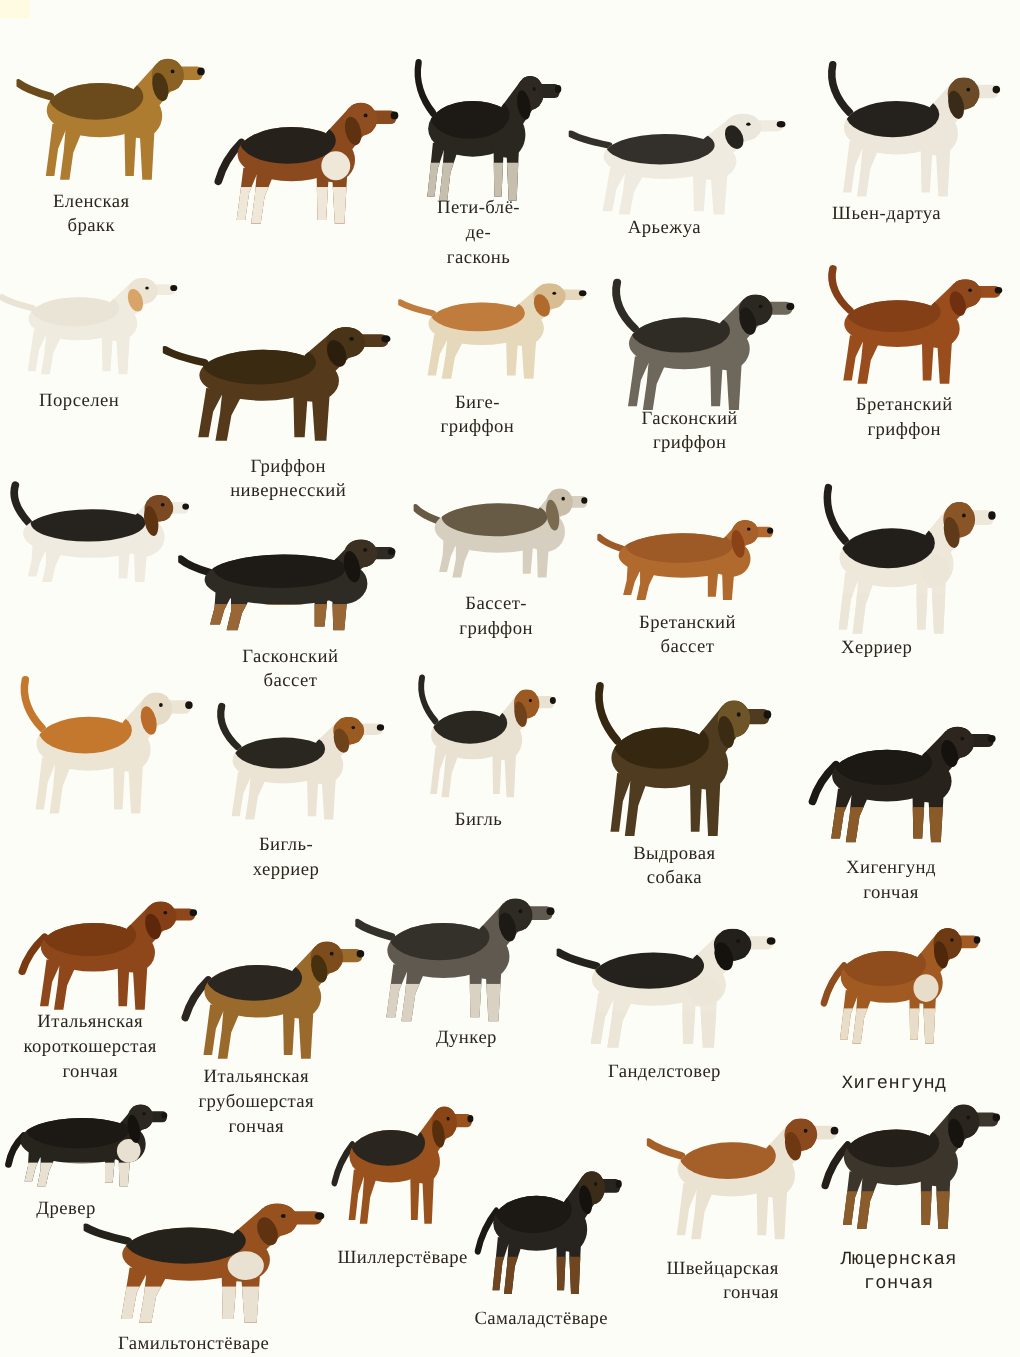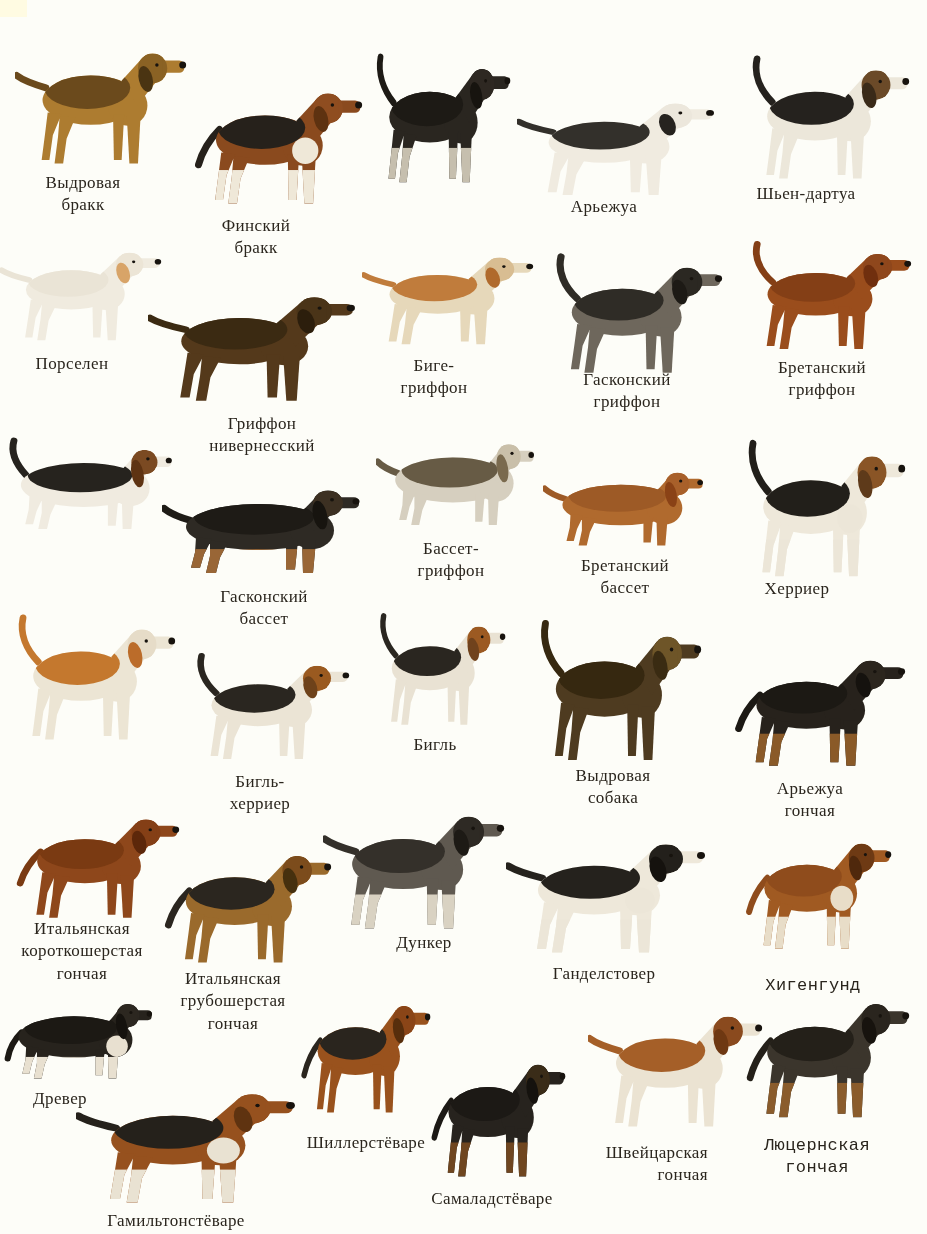--- a/index.html
+++ b/index.html
@@ -73,21 +73,21 @@
           </g>
           <g fill="#4a3412">
             <ellipse cx="152" cy="50" rx="8" ry="15" transform="rotate(-14 152 50)"></ellipse>
           </g>
           <g fill="#17130e">
             <circle cx="165" cy="34" r="2"></circle>
             <circle cx="195" cy="34" r="4"></circle>
           </g>
         </svg>
       </div>
-    <div class="breed-label" style="left: 68px; top: 137px;">Выдровая бракк</div>
+    <div class="breed-label" style="left: 68px; top: 137px;">Еленская бракк</div>
   </div>
     <div class="breed" style="left: 188px; top: 75px; width: 175px; height: 132px;">
     <div class="dog-wrap" style="width: 175px; height: 132px;">
         <svg viewBox="0 0 200 150" preserveAspectRatio="none">
           <defs>
             <clipPath id="dogclip1">
               <ellipse cx="88" cy="74" rx="56" ry="28"></ellipse>
               <circle cx="131" cy="80" r="23"></circle>
               <polygon points="124,52 148,26 170,46 142,80"></polygon>
               <circle cx="160" cy="38" r="17"></circle>
@@ -125,21 +125,20 @@
           </g>
           <g fill="#5e3210">
             <ellipse cx="152" cy="50" rx="8" ry="15" transform="rotate(-14 152 50)"></ellipse>
           </g>
           <g fill="#17130e">
             <circle cx="165" cy="34" r="2"></circle>
             <circle cx="195" cy="34" r="4"></circle>
           </g>
         </svg>
       </div>
-    <div class="breed-label" style="left: 68px; top: 140px;">Финский бракк</div>
   </div>
     <div class="breed" style="left: 366px; top: 50px; width: 145px; height: 136px;">
     <div class="dog-wrap" style="width: 145px; height: 136px;">
         <svg viewBox="0 0 200 150" preserveAspectRatio="none">
           <defs>
             <clipPath id="dogclip2">
               <ellipse cx="88" cy="74" rx="56" ry="28"></ellipse>
               <circle cx="131" cy="80" r="23"></circle>
               <polygon points="124,52 148,26 170,46 142,80"></polygon>
               <circle cx="160" cy="38" r="17"></circle>
@@ -176,20 +175,21 @@
           </g>
           <g fill="#17140f">
             <ellipse cx="152" cy="50" rx="8" ry="15" transform="rotate(-14 152 50)"></ellipse>
           </g>
           <g fill="#17130e">
             <circle cx="165" cy="34" r="2"></circle>
             <circle cx="195" cy="34" r="4"></circle>
           </g>
         </svg>
       </div>
+    <div class="breed-label" style="left: 69px; top: 128px;">Пети-блё-де-гасконь</div>
   </div>
     <div class="breed" style="left: 517px; top: 88px; width: 198px; height: 110px;">
     <div class="dog-wrap" style="width: 198px; height: 110px;">
         <svg viewBox="0 0 200 150" preserveAspectRatio="none">
           <defs>
             <clipPath id="dogclip3">
               <ellipse cx="88" cy="74" rx="56" ry="28"></ellipse>
               <circle cx="131" cy="80" r="23"></circle>
               <polygon points="124,52 148,26 170,46 142,80"></polygon>
               <circle cx="160" cy="38" r="17"></circle>
@@ -806,21 +806,21 @@
           <g fill="#bb6c2a">
             <ellipse cx="152" cy="50" rx="8" ry="15" transform="rotate(-14 152 50)"></ellipse>
           </g>
           <g fill="#17130e">
             <circle cx="165" cy="34" r="2"></circle>
             <circle cx="195" cy="34" r="4"></circle>
           </g>
         </svg>
       </div>
   </div>
-    <div class="breed" style="left: 185px; top: 650px; width: 165px; height: 112px; text-decoration: underline;">
+    <div class="breed" style="left: 185px; top: 636px; width: 165px; height: 112px; text-decoration: underline;">
     <div class="dog-wrap" style="width: 165px; height: 112px;">
         <svg viewBox="0 0 200 150" preserveAspectRatio="none">
           <defs>
             <clipPath id="dogclip16">
               <ellipse cx="88" cy="74" rx="56" ry="28"></ellipse>
               <circle cx="131" cy="80" r="23"></circle>
               <polygon points="124,52 148,26 170,46 142,80"></polygon>
               <circle cx="160" cy="38" r="17"></circle>
               <rect x="160" y="29" width="37" height="14" rx="6"></rect>
               <polygon points="130,92 146,92 143,146 133,146"></polygon>
@@ -999,21 +999,21 @@
           </g>
           <g fill="#15120e">
             <ellipse cx="152" cy="50" rx="8" ry="15" transform="rotate(-14 152 50)"></ellipse>
           </g>
           <g fill="#17130e">
             <circle cx="165" cy="34" r="2"></circle>
             <circle cx="195" cy="34" r="4"></circle>
           </g>
         </svg>
       </div>
-    <div class="breed-label" style="left: 82px; top: 135px;">Арьежуа гончая</div>
+    <div class="breed-label" style="left: 82px; top: 135px;">Хигенгунд гончая</div>
   </div>
     <div class="breed" style="left: 10px; top: 803px; width: 170px; height: 118px;">
     <div class="dog-wrap" style="width: 170px; height: 118px;">
         <svg viewBox="0 0 200 150" preserveAspectRatio="none">
           <defs>
             <clipPath id="dogclip20">
               <ellipse cx="88" cy="74" rx="56" ry="28"></ellipse>
               <circle cx="131" cy="80" r="23"></circle>
               <polygon points="124,52 148,26 170,46 142,80"></polygon>
               <circle cx="160" cy="38" r="17"></circle>

